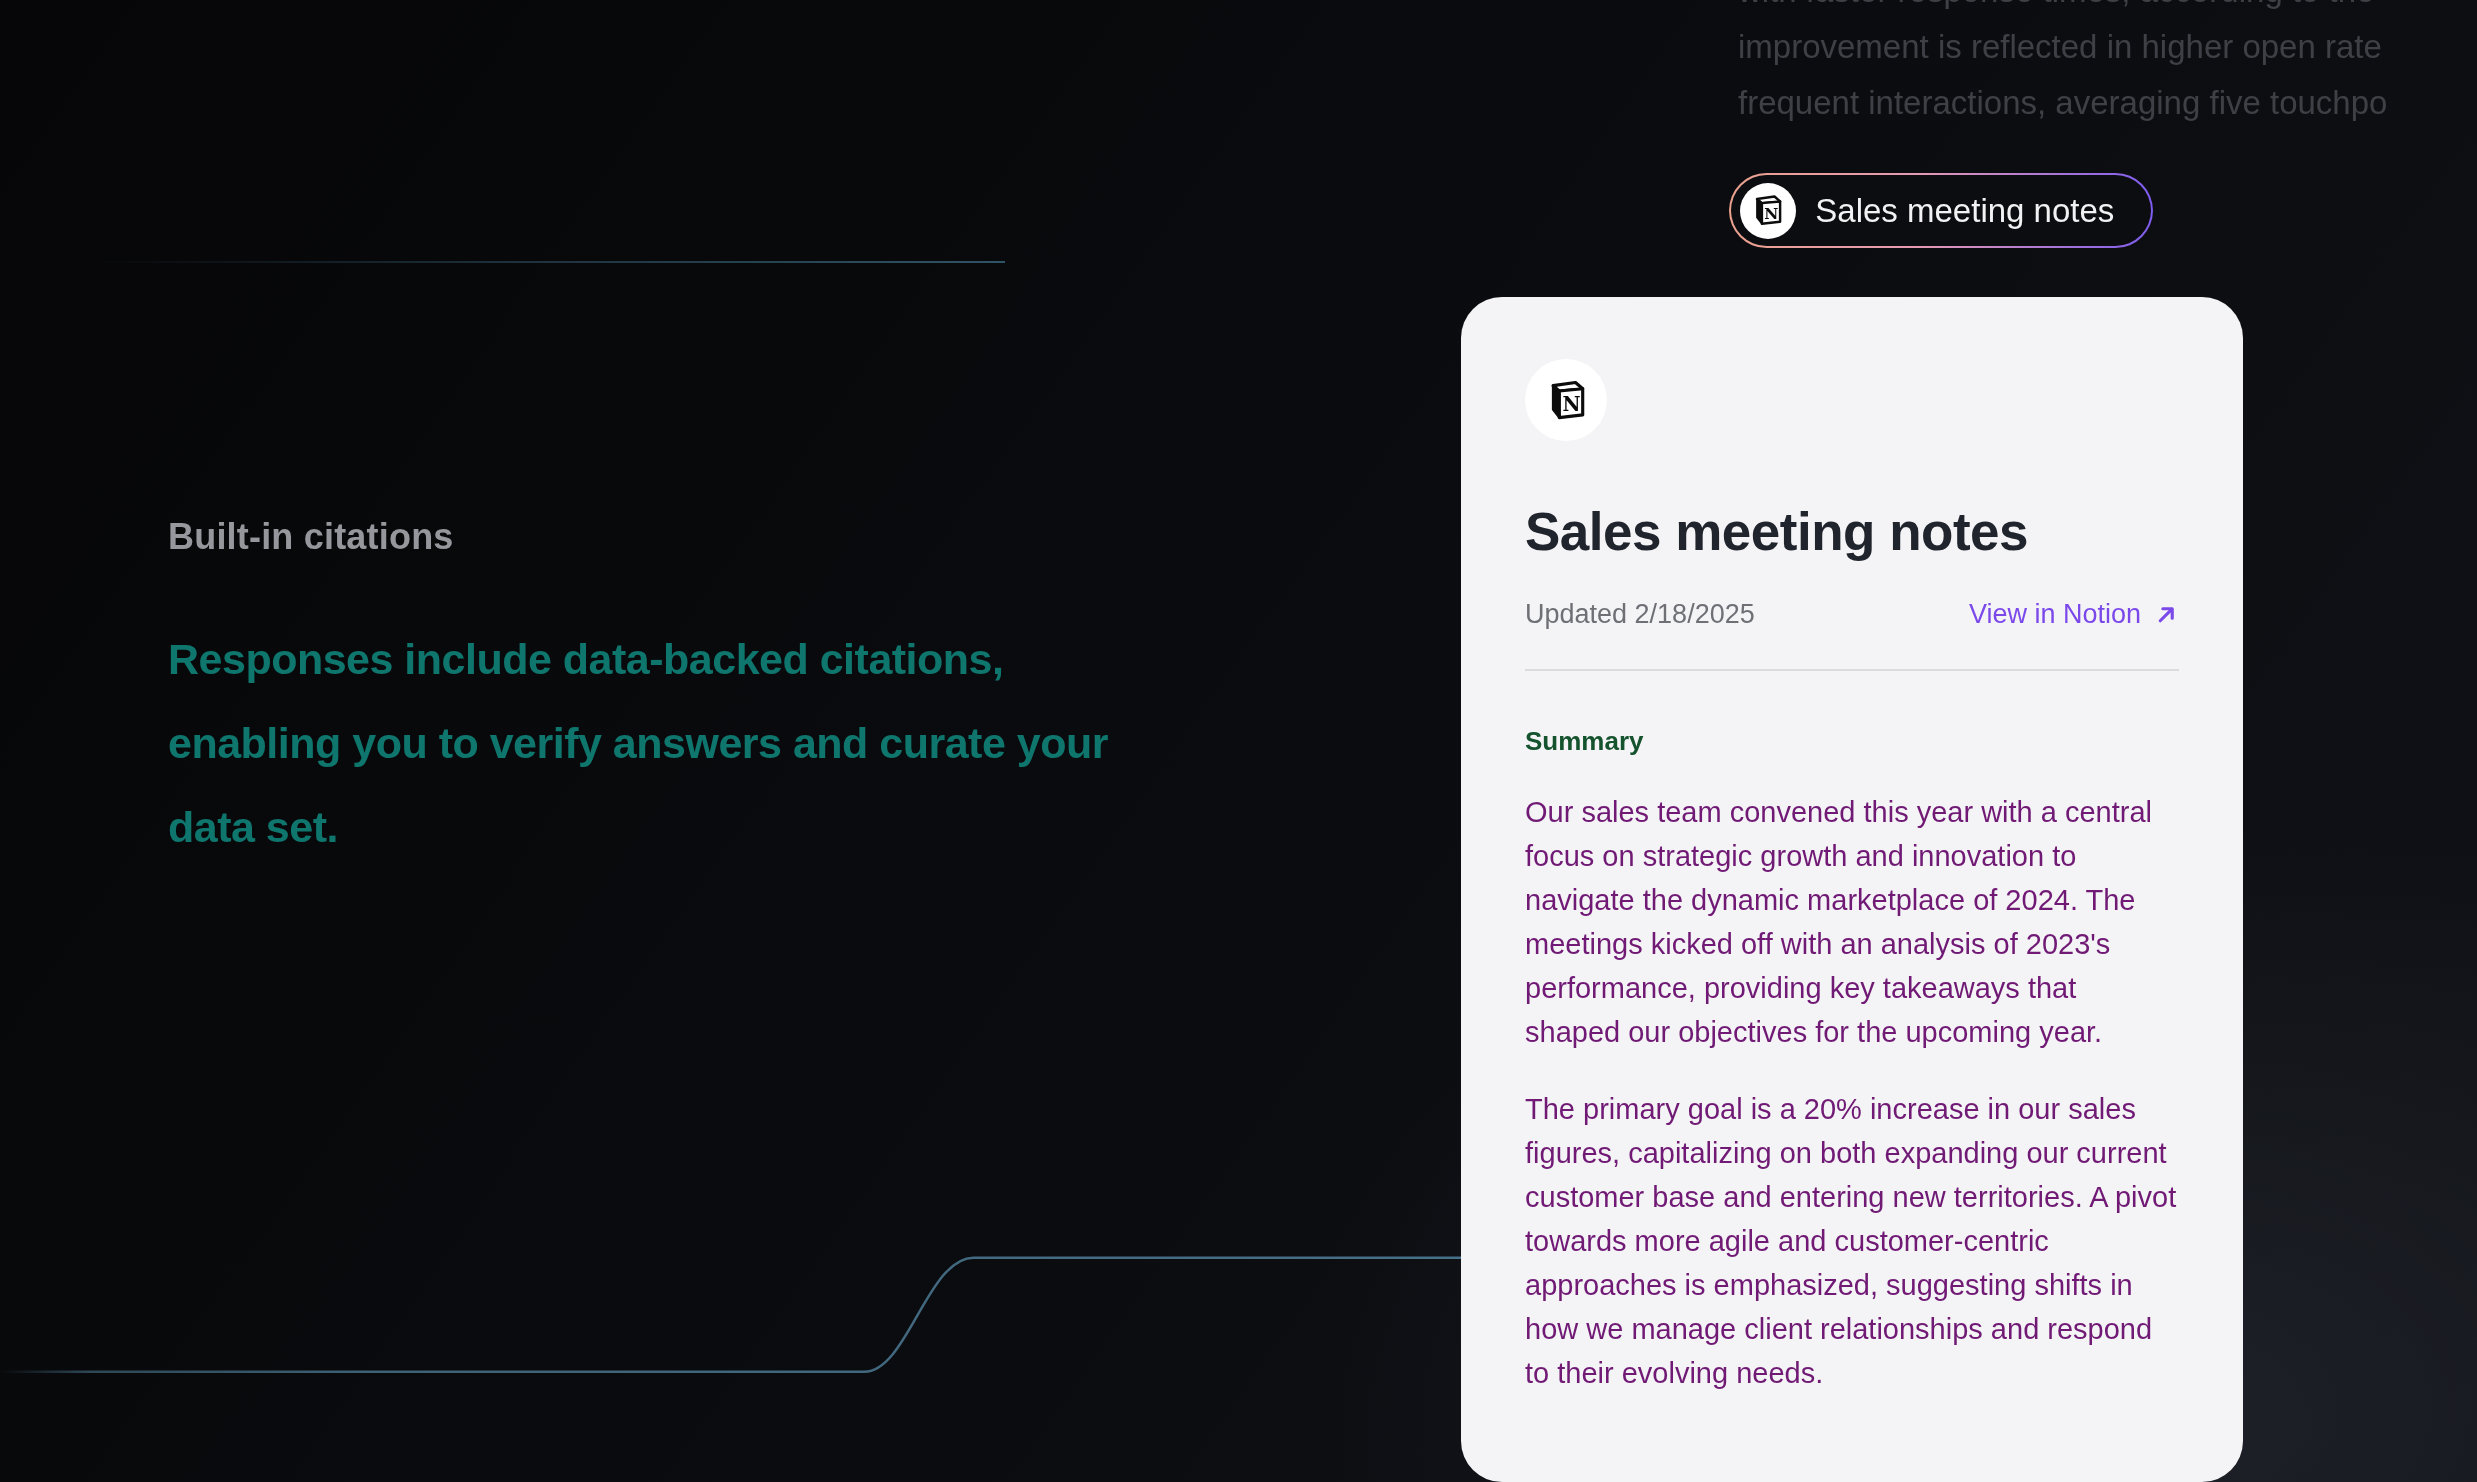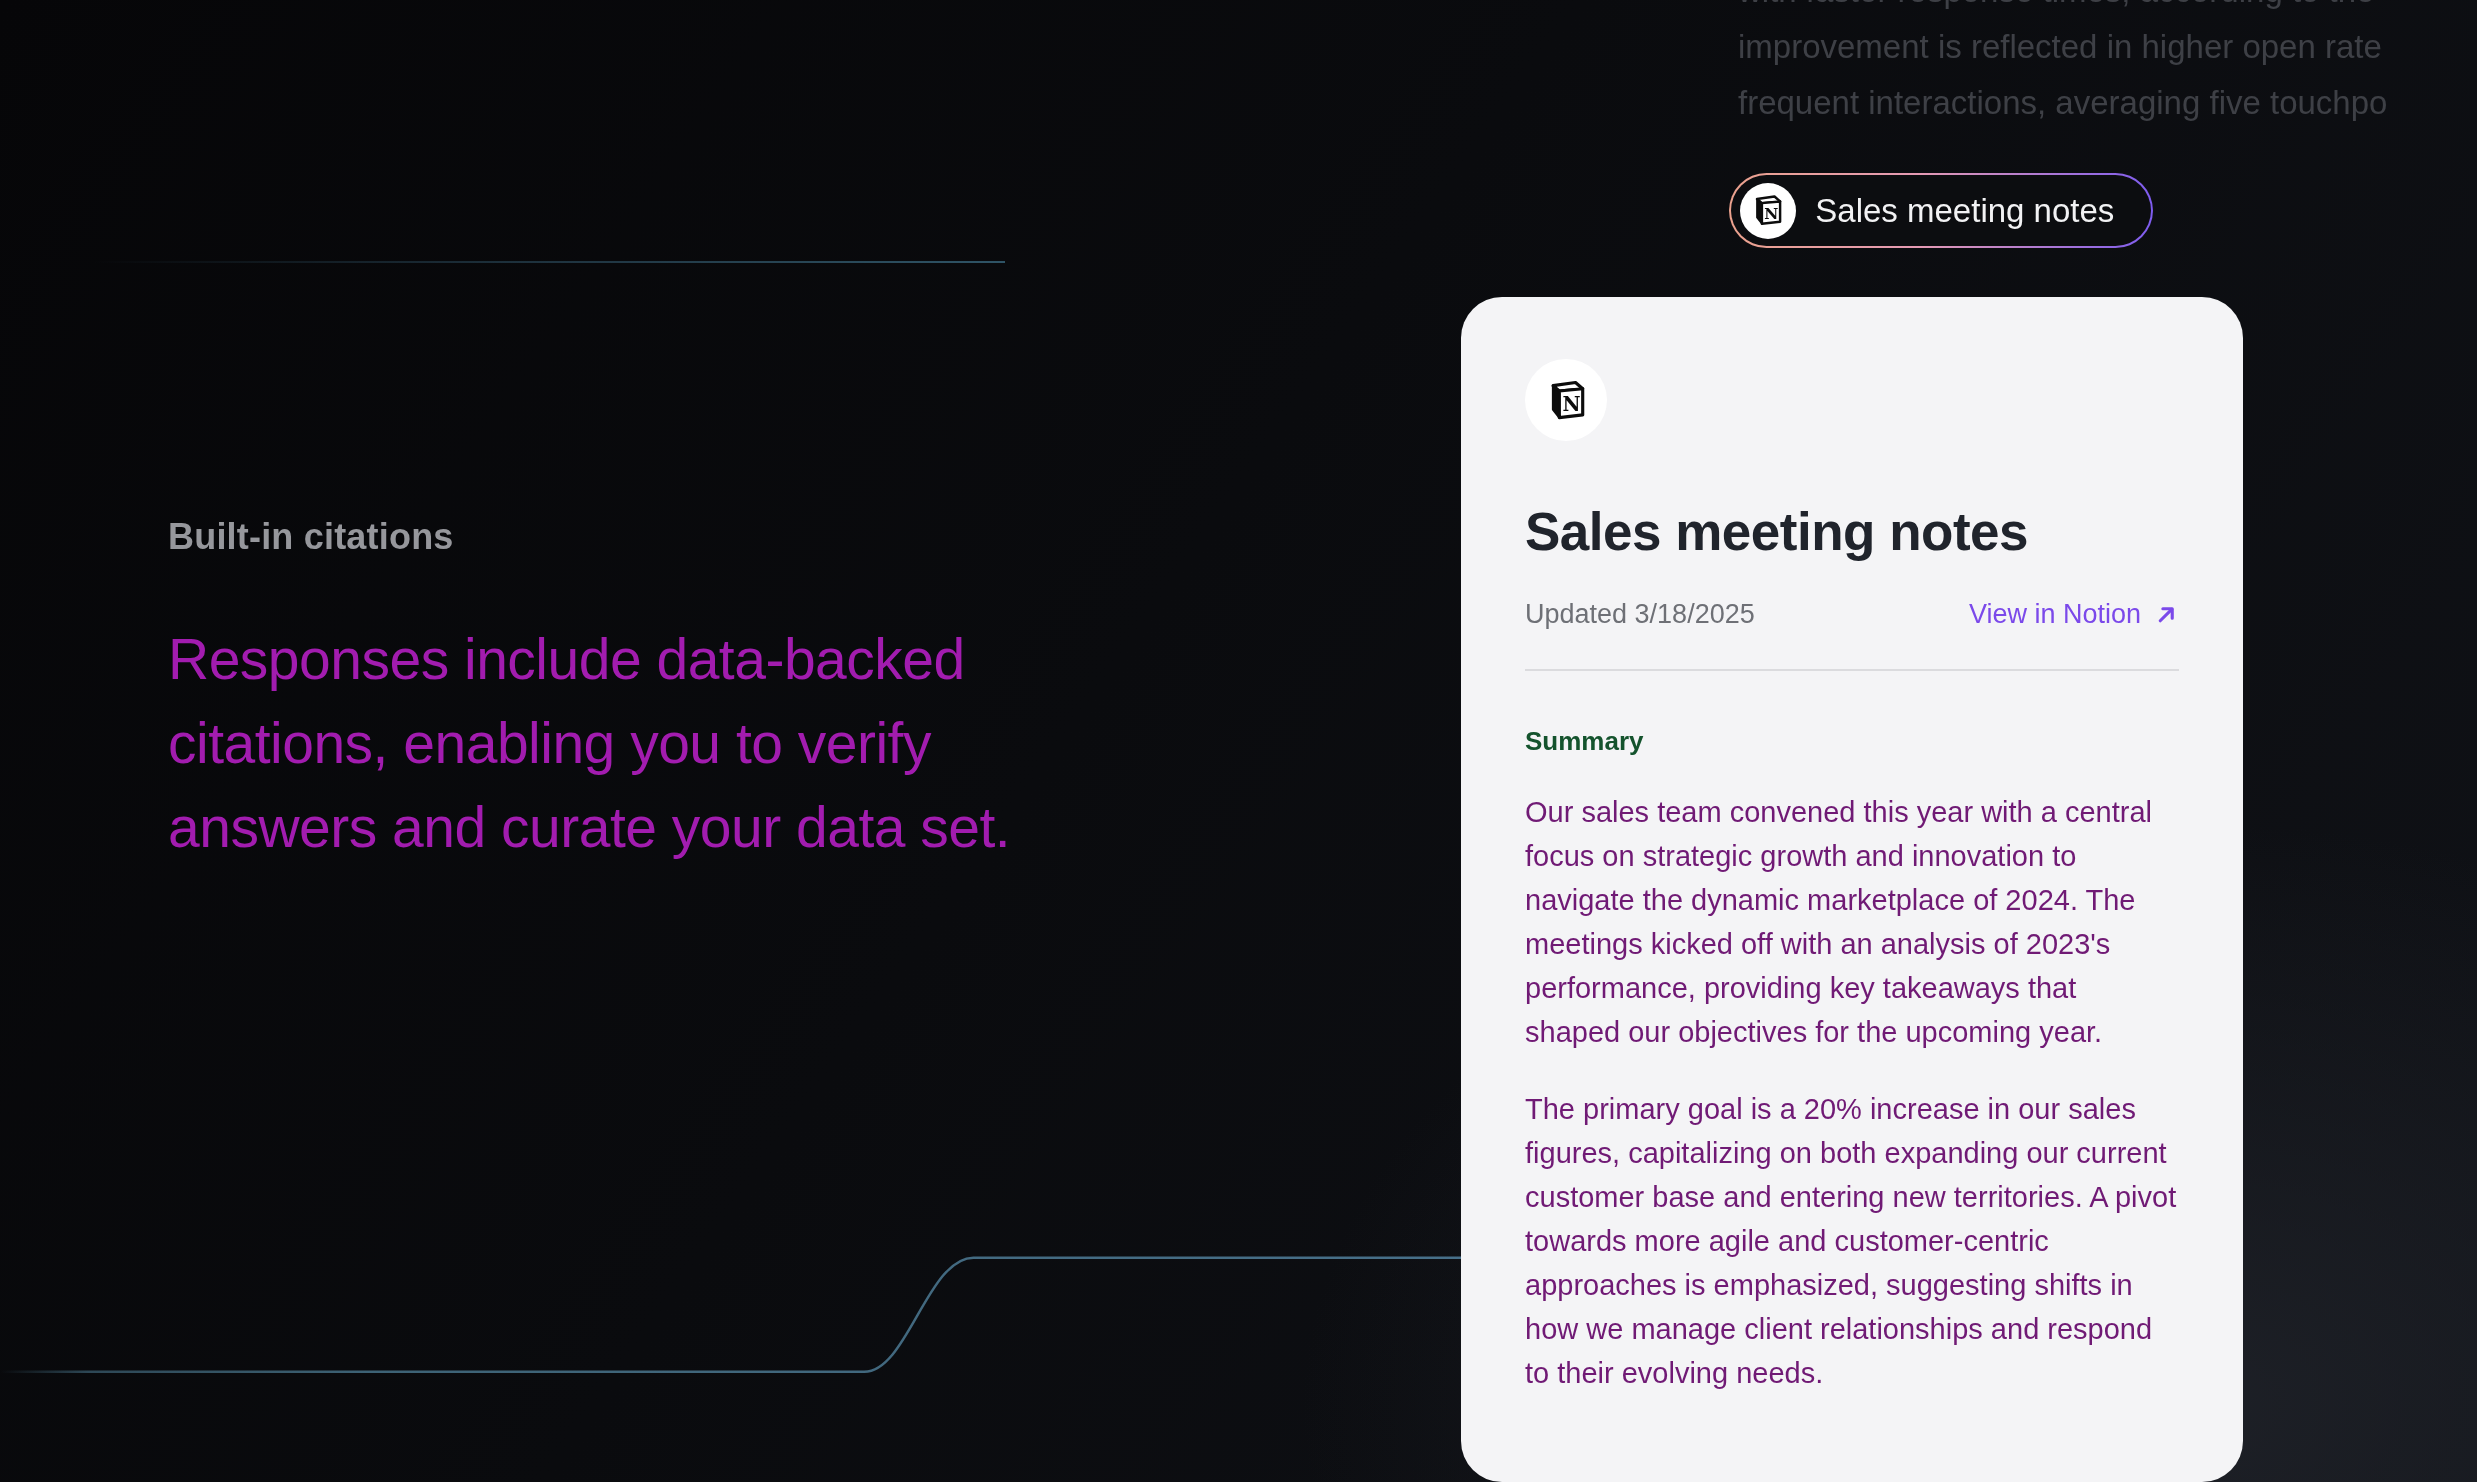--- a/index.html
+++ b/index.html
@@ -52,25 +52,25 @@
   }
   .eyebrow {
     font-size: 36px;
     font-weight: 600;
     color: #96979c;
     letter-spacing: 0.2px;
   }
   .heading {
     margin-top: 59px;
     width: 941px;
-    font-size: 57px;
+    font-size: 43px;
     line-height: 84px;
-    font-weight: 400;
+    font-weight: 700;
     letter-spacing: -0.5px;
-    color: #a21caf;
+    color: #0f766e;
   }
 
   
   .pill {
     position: absolute;
     left: 1729px;
     top: 173px;
     height: 75px;
     display: inline-flex;
     align-items: center;
@@ -204,21 +204,21 @@
       <polygon points="20,17 70,10 86,24 34,29" fill="#ffffff" stroke="#0c0c0c" stroke-width="7" stroke-linejoin="round"></polygon>
       <polygon points="34,29 86,24 86,82 34,88" fill="#ffffff" stroke="#0c0c0c" stroke-width="7" stroke-linejoin="round"></polygon>
       <polygon points="20,17 34,29 34,88 20,70" fill="#0c0c0c" stroke="#0c0c0c" stroke-width="5" stroke-linejoin="round"></polygon>
       <text x="61" y="73" font-family="DejaVu Serif, serif" font-size="44" font-weight="bold" text-anchor="middle" fill="#0c0c0c">N</text>
     </svg>
   </div>
 
   <h2 class="card-title">Sales meeting notes</h2>
 
   <div class="meta-row">
-    <span class="updated">Updated 3/18/2025</span>
+    <span class="updated">Updated 2/18/2025</span>
     <a class="notion-link">
       <span>View in Notion</span>
       <svg width="25" height="25" viewBox="0 0 24 24" fill="none" xmlns="http://www.w3.org/2000/svg">
         <path d="M6 18 L17 7" stroke="#7b49ea" stroke-width="3" stroke-linecap="round"></path>
         <path d="M8.5 6.5 H 17.5 V 15.5" stroke="#7b49ea" stroke-width="3" stroke-linecap="round" stroke-linejoin="round"></path>
       </svg>
     </a>
   </div>
 
   <div class="divider"></div>

